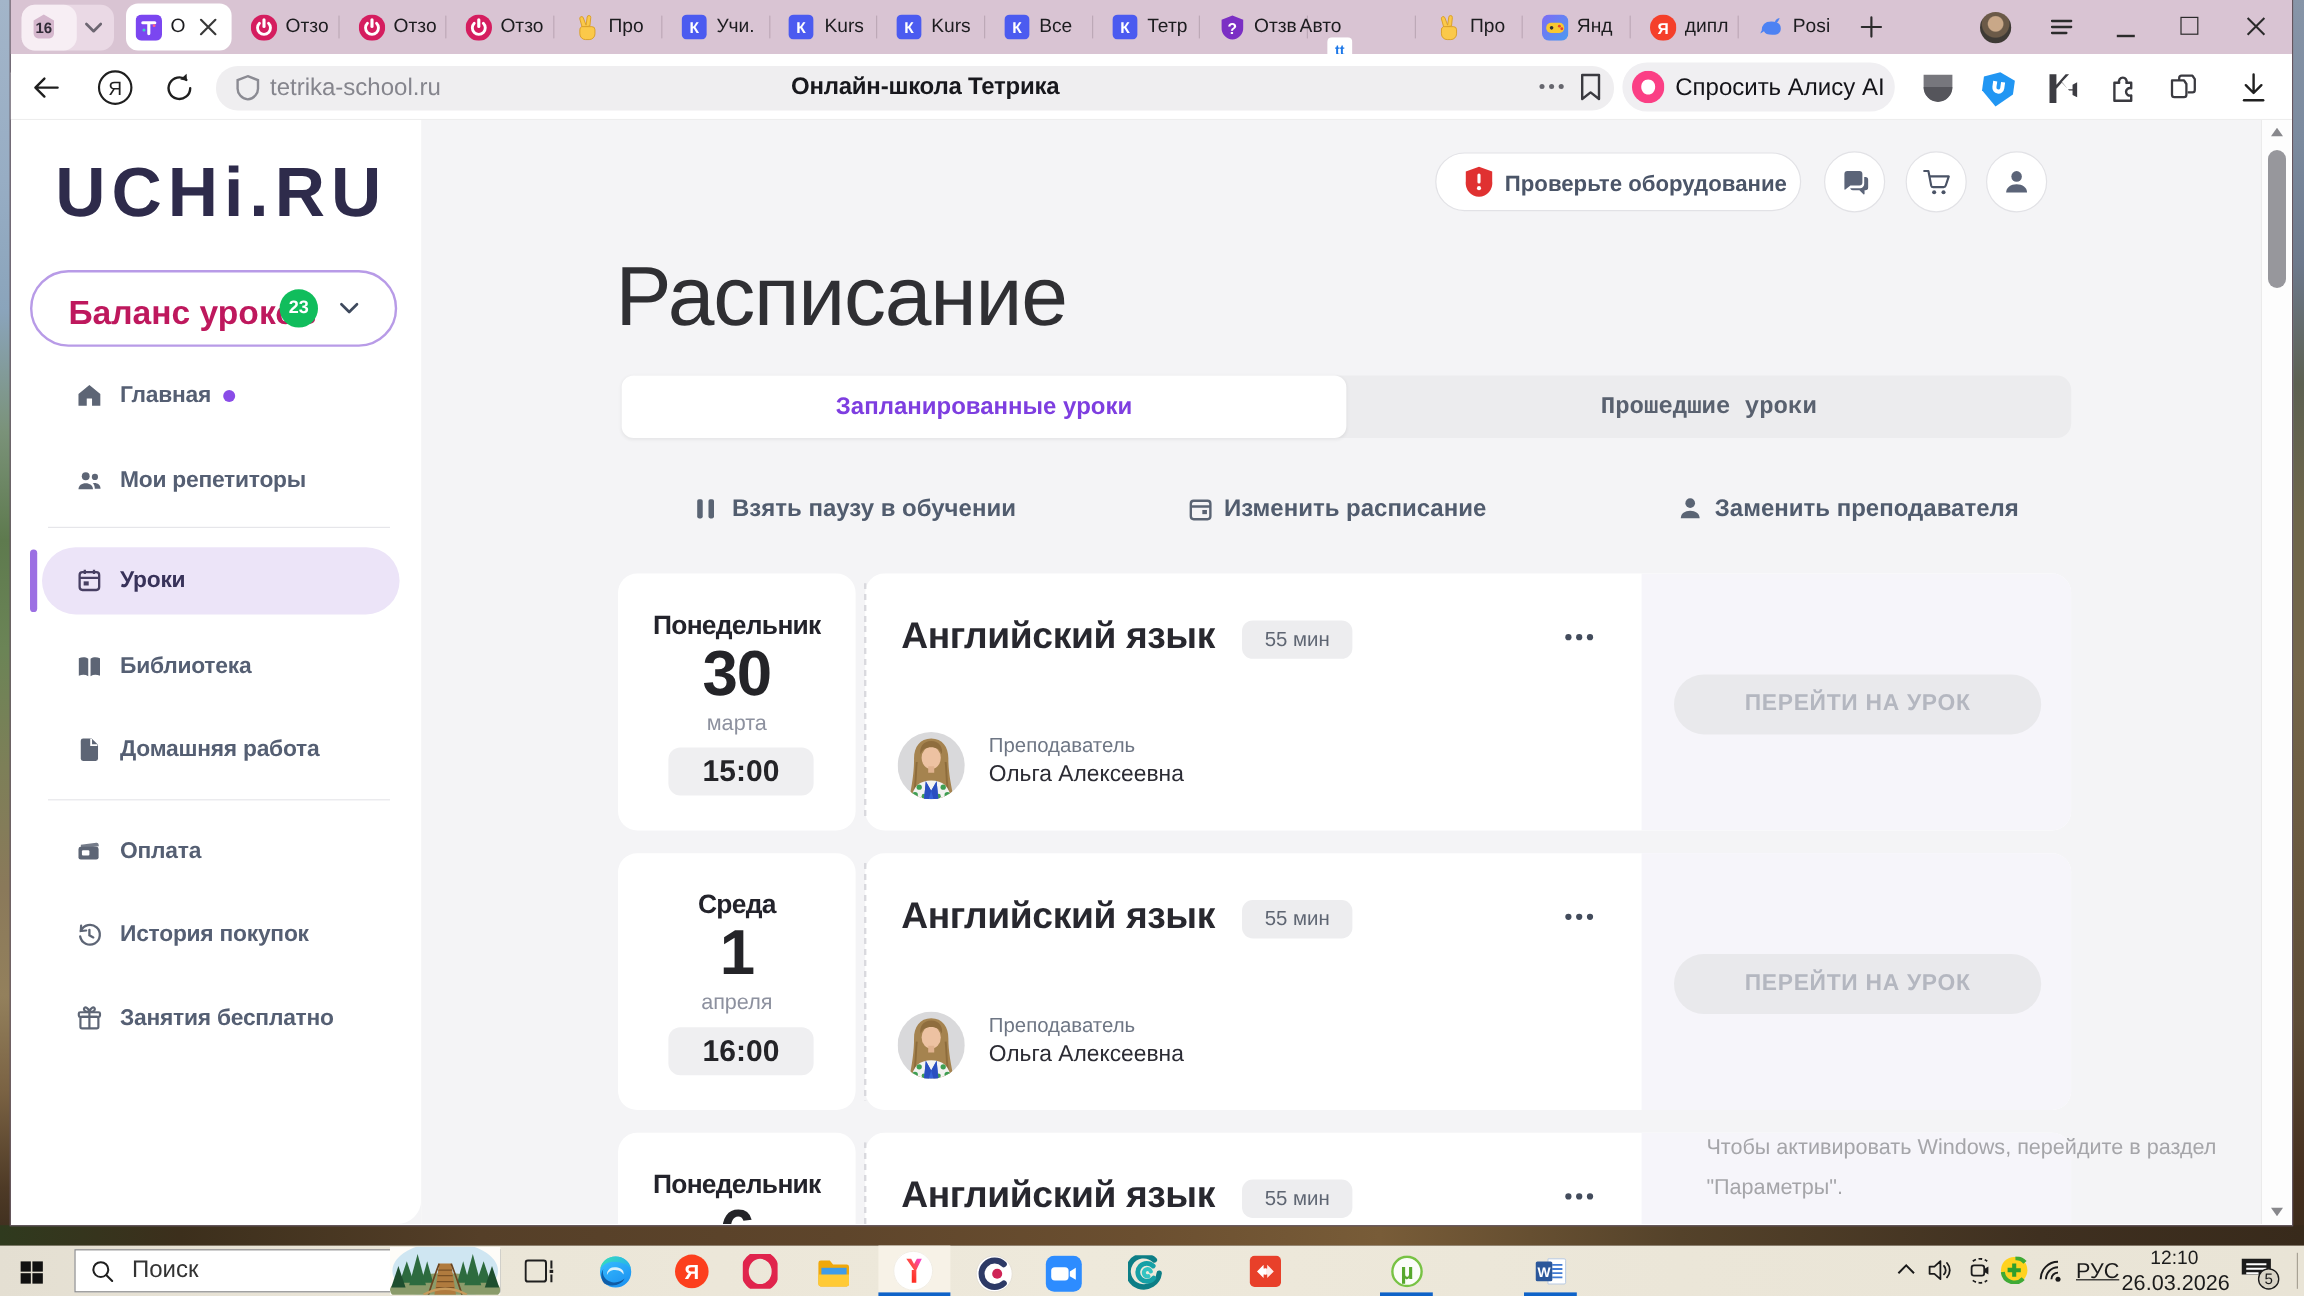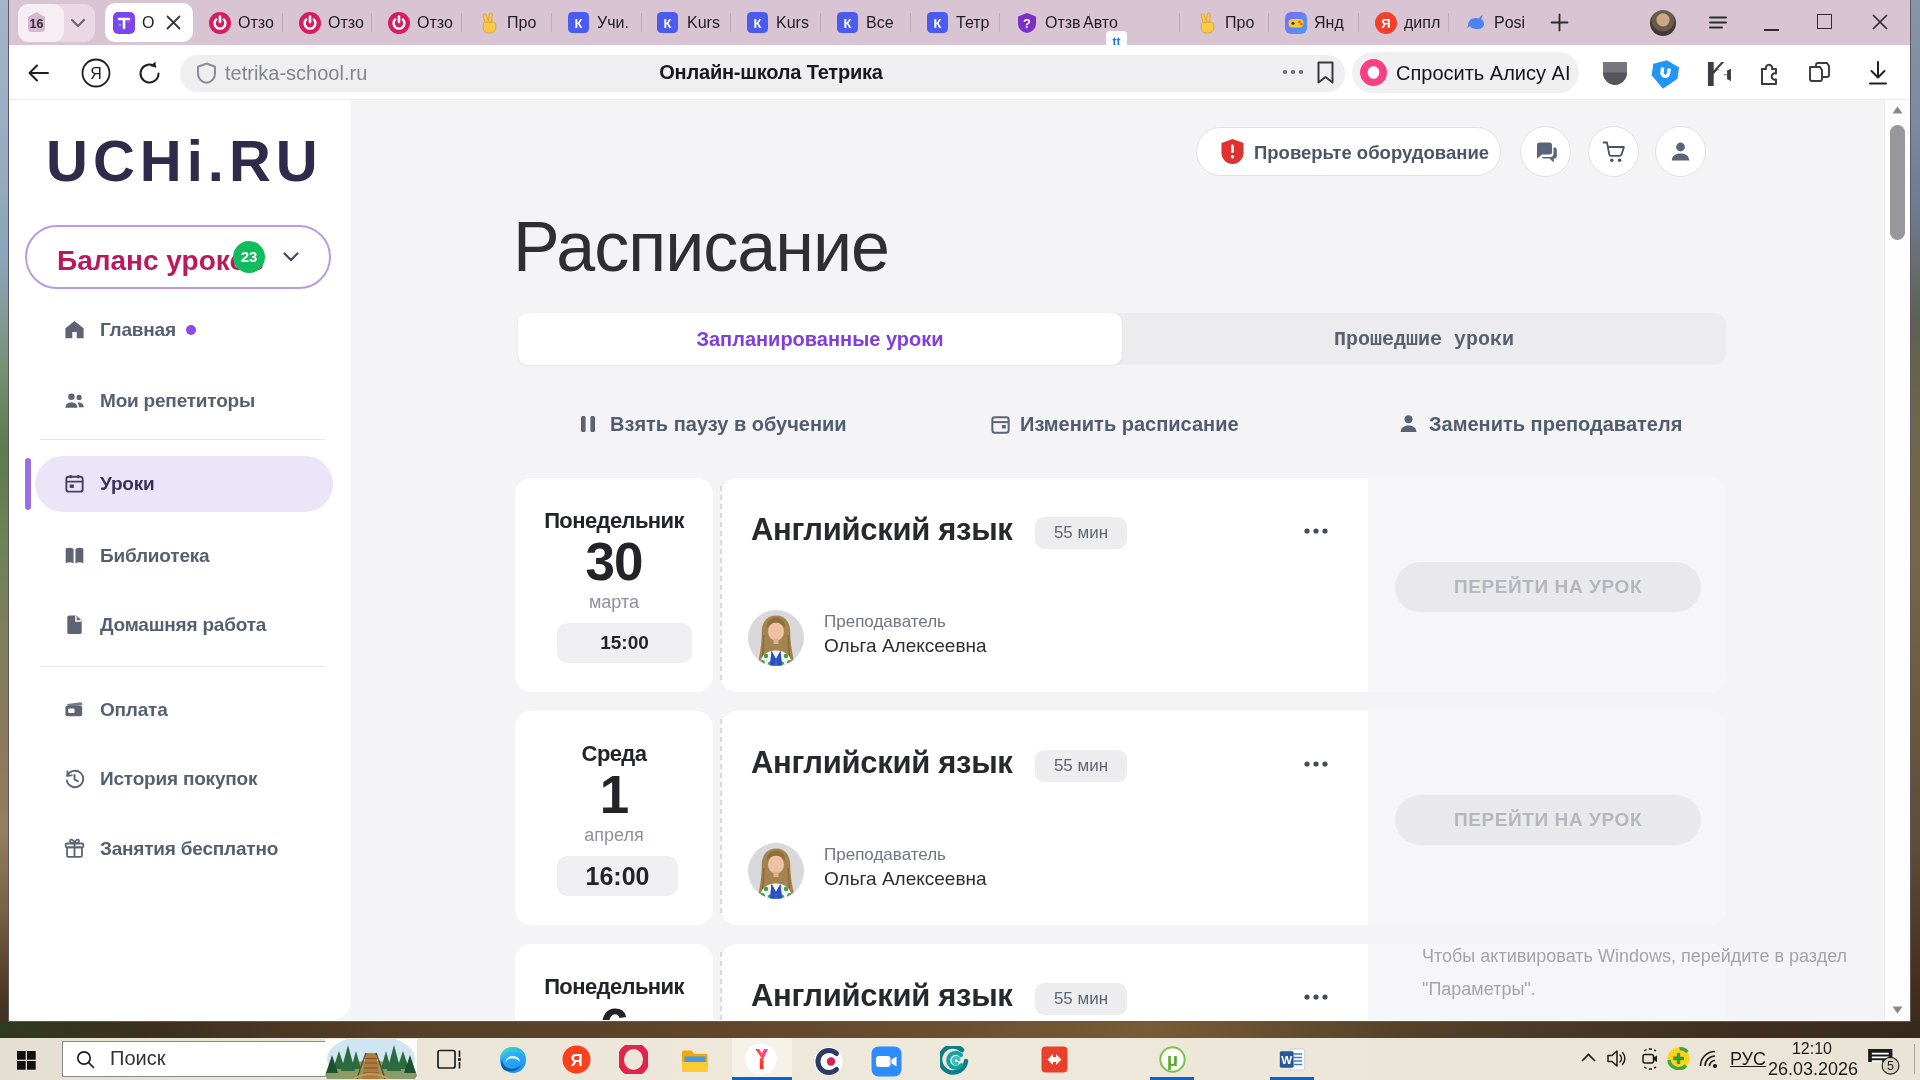--- a/index.html
+++ b/index.html
@@ -348,21 +348,21 @@
           </g>
         </svg>
     <div class="abs" style="left:1078px;top:313px;font-size:20px;font-weight:bold;color:#515c6e;">Заменить преподавателя</div>
     <div class="abs" style="left:164px;top:378px;width:198px;height:214px;background:#fff;border-radius:16px;"></div>
     <div class="abs" style="left:370px;top:378px;width:1005px;height:214px;background:#fff;border-radius:16px;"></div>
     <div class="abs" style="left:1017px;top:378px;width:358px;height:214px;background:#f6f5fa;border-radius:0 16px 16px 0;"></div>
     <div class="abs" style="left:369px;top:386px;width:2px;height:198px;background:repeating-linear-gradient(180deg,#d9d9de 0 5px,transparent 5px 9px);"></div>
     <div class="abs" style="left:164px;top:408px;width:198px;text-align:center;font-size:22px;font-weight:bold;color:#23232b;letter-spacing:-0.6px;">Понедельник</div>
     <div class="abs" style="left:164px;top:431px;width:198px;text-align:center;font-size:53px;font-weight:bold;color:#242428;letter-spacing:-1px;">30</div>
     <div class="abs" style="left:164px;top:492px;width:198px;text-align:center;font-size:18px;color:#8d919f;">марта</div>
-    <div class="abs" style="left:206px;top:523px;width:135px;height:40px;background:#efeff1;border-radius:10px;text-align:center;line-height:40px;font-size:19px;font-weight:bold;color:#242428;">15:00</div>
+    <div class="abs" style="left:206px;top:523px;width:121px;height:40px;background:#efeff1;border-radius:10px;text-align:center;line-height:40px;font-size:25px;font-weight:bold;color:#242428;">15:00</div>
     <div class="abs" style="left:400px;top:412px;font-size:31px;font-weight:bold;color:#28282f;letter-spacing:-0.3px;">Английский язык</div>
     <div class="abs" style="left:684px;top:417px;width:92px;height:32px;background:#ededef;border-radius:9px;text-align:center;line-height:32px;font-size:17px;color:#5f6673;">55 мин</div>
     <svg class="abs" style="left:952px;top:427px" width="26" height="8" viewBox="0 0 26 8">
           <circle cx="4" cy="4" r="2.6" fill="#434c5c"></circle>
           <circle cx="13" cy="4" r="2.6" fill="#434c5c"></circle>
           <circle cx="22" cy="4" r="2.6" fill="#434c5c"></circle>
         </svg>
     <div class="abs" style="left:397px;top:510px;width:56px;height:56px;"><svg width="56" height="56" viewBox="0 0 56 56">
             <defs>
               <clipPath id="avc">

